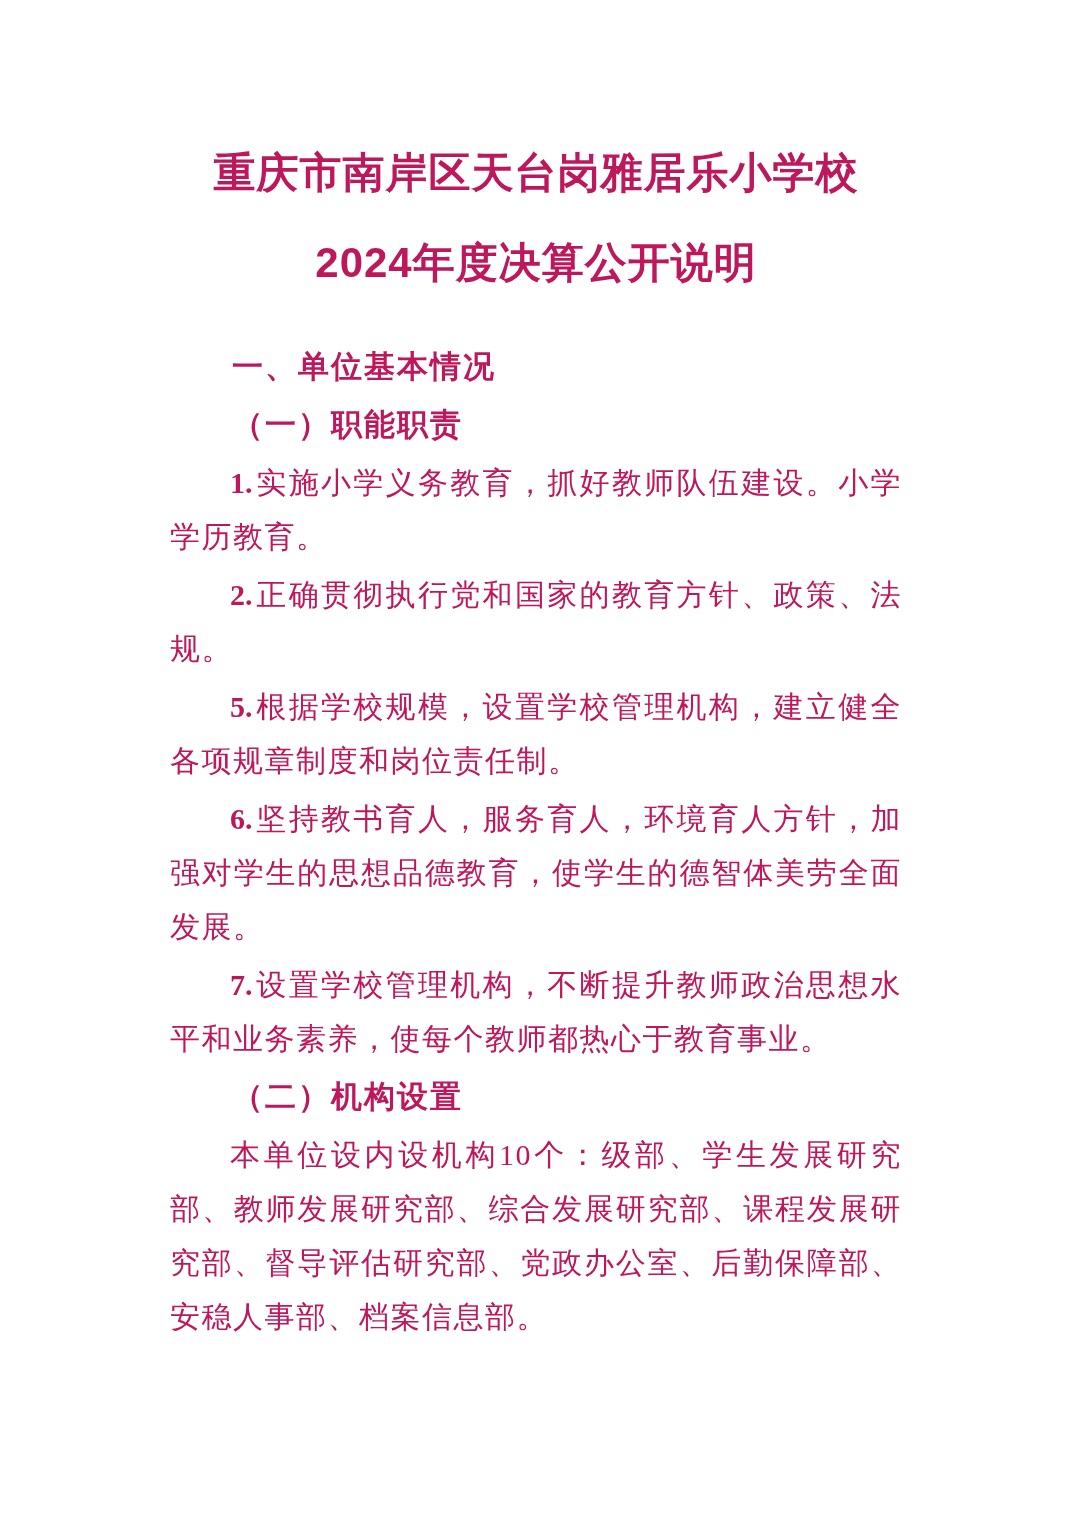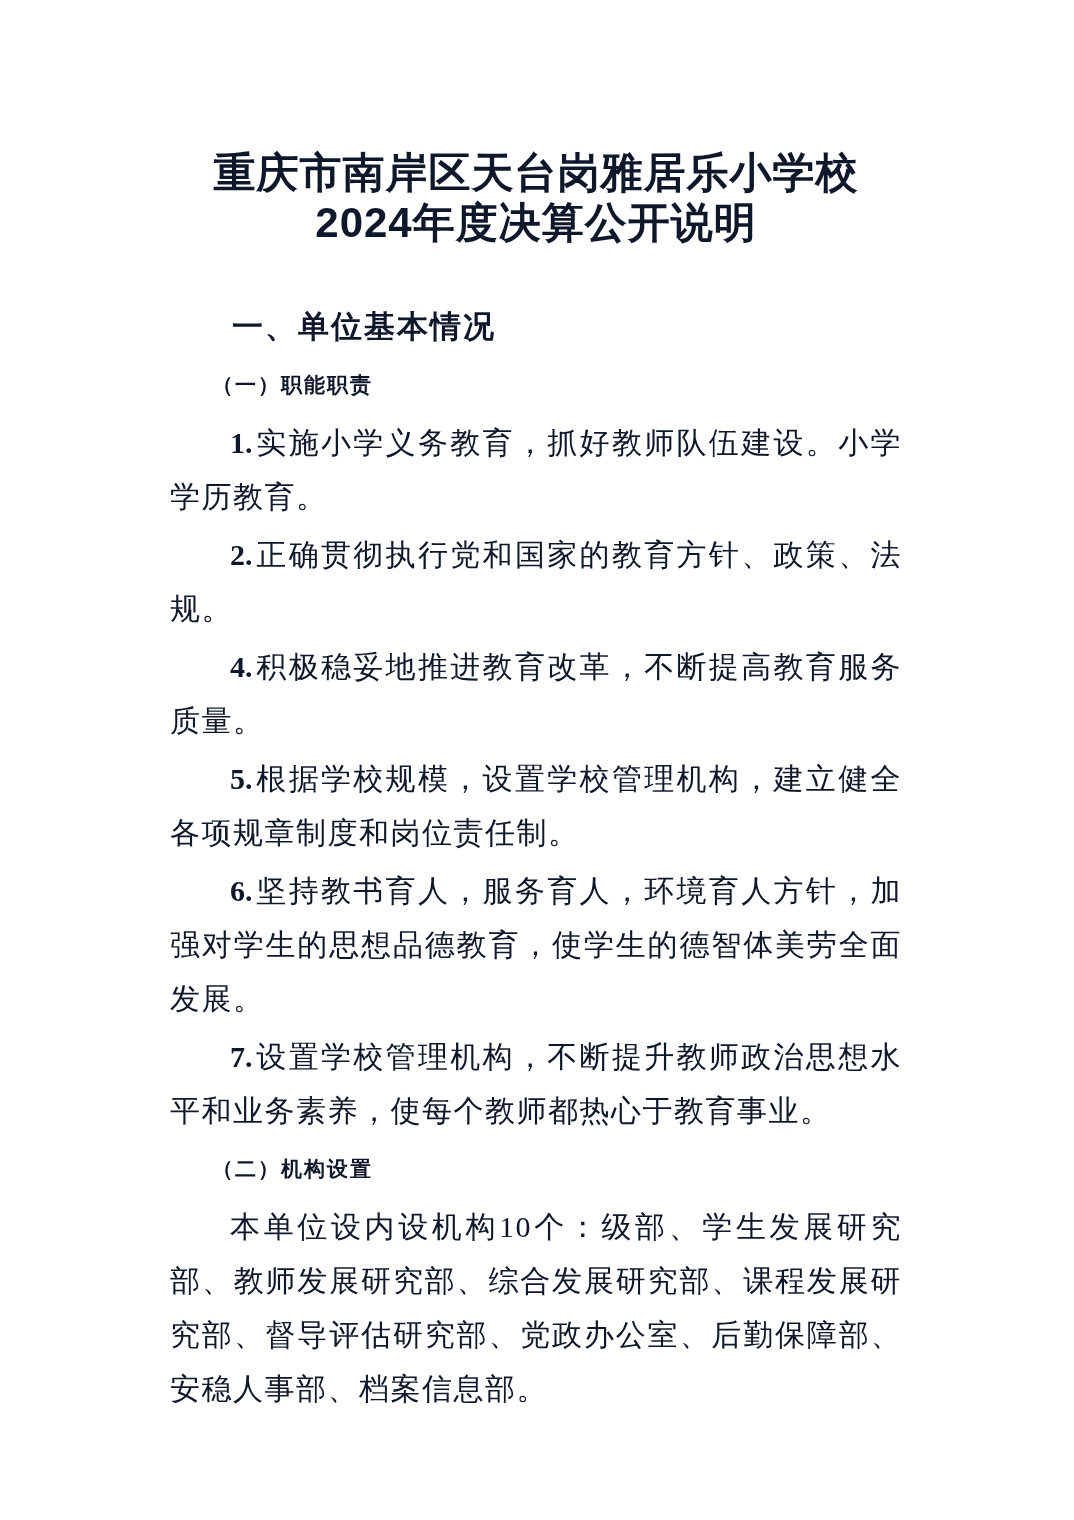--- a/index.html
+++ b/index.html
@@ -4,60 +4,61 @@
 <style>
   html, body {
     margin: 0;
     padding: 0;
     background: #ffffff;
   }
   .page {
     width: 1074px;
     height: 1520px;
     background: #ffffff;
-    color: #0f172a;
+    color: #be185d;
     position: relative;
     overflow: hidden;
     font-family: "Liberation Serif", serif;
     box-sizing: border-box;
   }
   .content {
     padding: 148px 168px 0 166px;
   }
   .doc-title {
     margin: 0;
     font-family: "Liberation Sans", sans-serif;
     font-weight: bold;
     font-size: 42px;
     line-height: 50px;
     text-align: center;
     letter-spacing: 1px;
   }
   .doc-title.second {
+    margin-top: 40px;
   }
   .body-block {
     margin-top: 52px;
     font-size: 30px;
     line-height: 54px;
     letter-spacing: 1.5px;
     text-align: justify;
   }
   .body-block p {
     margin: 4px;
     text-indent: 2em;
   }
   p.h-black {
     font-family: "Liberation Sans", sans-serif;
     font-weight: bold;
     font-size: 31px;
     letter-spacing: 2px;
   }
   p.h-kai {
     font-weight: bold;
-    font-size: 21px;
+    font-size: 31px;
     letter-spacing: 2px;
   }
   .num {
     font-family: "Liberation Serif", serif;
     font-weight: bold;
     letter-spacing: 0;
     padding-right: 3px;
   }
 </style>
 </head>
@@ -73,21 +74,20 @@
 
       <p class="h-black">一、单位基本情况</p>
 
       <p class="h-kai">（一）职能职责</p>
 
       <p><span class="num">1.</span><span>实施小学义务教育，抓好教师队伍建设。小学学历教育。</span></p>
 
       <p><span class="num">2.</span><span>正确贯彻执行党和国家的教育方针、政策、法规。</span></p>
 
 
-      <p><span class="num">4.</span><span>积极稳妥地推进教育改革，不断提高教育服务质量。</span></p>
 
       <p><span class="num">5.</span><span>根据学校规模，设置学校管理机构，建立健全各项规章制度和岗位责任制。</span></p>
 
       <p><span class="num">6.</span><span>坚持教书育人，服务育人，环境育人方针，加强对学生的思想品德教育，使学生的德智体美劳全面发展。</span></p>
 
       <p><span class="num">7.</span><span>设置学校管理机构，不断提升教师政治思想水平和业务素养，使每个教师都热心于教育事业。</span></p>
 
 
       <p class="h-kai">（二）机构设置</p>
 

